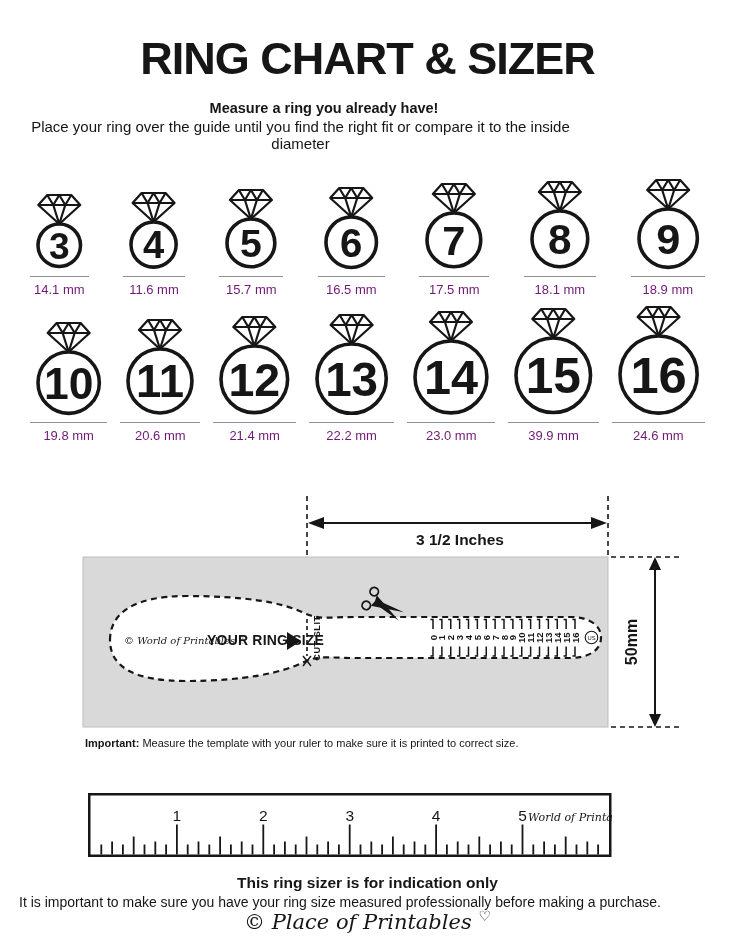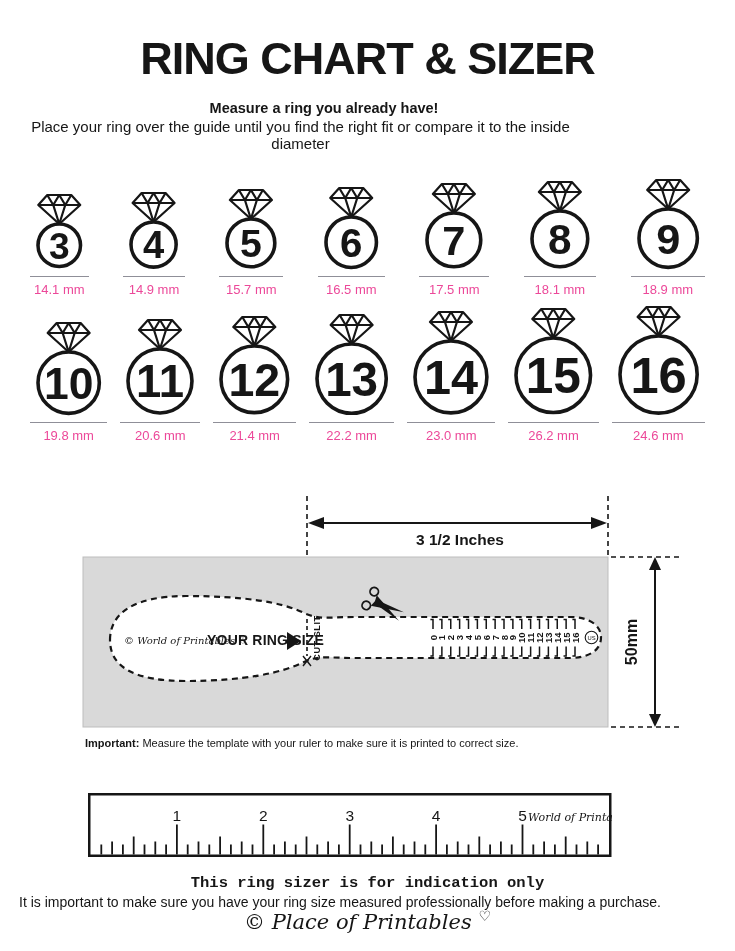--- a/index.html
+++ b/index.html
@@ -9,26 +9,26 @@
          font-size:45px;font-weight:900;letter-spacing:-1px;}
   .intro-heading{position:absolute;top:100px;left:0;width:648px;text-align:center;
          font-size:14.5px;font-weight:bold;}
   .intro-text{position:absolute;top:118px;left:0;width:601px;text-align:center;font-size:15px;}
   .ring-row{position:absolute;left:30px;right:30px;display:flex;
             justify-content:space-between;align-items:flex-end;}
   .ring-row.r0{top:180px;height:117px;}
   .ring-row.r1{top:308px;height:135px;}
   .ring-item{display:flex;flex-direction:column;align-items:center;}
   .ring-line{height:1px;background:#8f8f98;margin-top:5px;}
-  .ring-mm{font-size:13px;margin-top:5px;color:#ec4899;}
+  .ring-mm{font-size:13px;margin-top:5px;color:#701a75;}
   .sizer-svg{position:absolute;left:60px;top:488px;}
   .important{position:absolute;left:85px;top:737px;font-size:11px;}
   .ruler-svg{position:absolute;left:88px;top:793px;}
   .footer-heading{position:absolute;top:874px;left:0;width:735px;text-align:center;
-                  font-size:15.5px;font-weight:bold;font-family:Liberation Mono, monospace;}
+                  font-size:15.5px;font-weight:bold;}
   .footer-text{position:absolute;top:894px;left:0;width:680px;text-align:center;font-size:14px;}
   .footer-brand{position:absolute;top:908px;left:0;width:735px;text-align:center;
                 font-family:"DejaVu Serif",serif;font-style:italic;font-size:21px;}
   .footer-brand .heart{vertical-align:super;font-size:14px;}
   svg text{font-family:"Liberation Sans",sans-serif;}
   .script{font-family:"DejaVu Serif",serif;font-style:italic;}
 </style>
 </head>
 <body>
 
@@ -54,21 +54,21 @@
       <div class="ring-item">
         <svg width="53.17" height="80.17" viewBox="0 0 53.17 80.17">
           <g transform="translate(4.585000000000001,1)" fill="none" stroke="#161616" stroke-width="2.2" stroke-linejoin="round">
             <path d="M10,1 L34,1 L43,11 L22,30 L1,11 Z"></path>
             <path d="M1,11 H43 M10,1 L16,11 M22,1 L16,11 M22,1 L28,11 M34,1 L28,11 M16,11 L22,30 M28,11 L22,30"></path>
           </g>
           <circle cx="26.585" cy="53.585" r="22.585" fill="#fff" stroke="#161616" stroke-width="3.6"></circle>
           <text x="26.585" y="67.328468" text-anchor="middle" font-size="38.1763" font-weight="600" fill="#161616">4</text>
         </svg>
         <div class="ring-line" style="width:61.17px"></div>
-        <div class="ring-mm">14.9 mm</div>
+        <div class="ring-mm">11.6 mm</div>
       </div>
       <div class="ring-item">
         <svg width="55.809999999999995" height="82.81" viewBox="0 0 55.809999999999995 82.81">
           <g transform="translate(5.904999999999998,1)" fill="none" stroke="#161616" stroke-width="2.2" stroke-linejoin="round">
             <path d="M10,1 L34,1 L43,11 L22,30 L1,11 Z"></path>
             <path d="M1,11 H43 M10,1 L16,11 M22,1 L16,11 M22,1 L28,11 M34,1 L28,11 M16,11 L22,30 M28,11 L22,30"></path>
           </g>
           <circle cx="27.904999999999998" cy="54.905" r="23.904999999999998" fill="#fff" stroke="#161616" stroke-width="3.6"></circle>
           <text x="27.904999999999998" y="69.019124" text-anchor="middle" font-size="39.2059" font-weight="600" fill="#161616">5</text>
         </svg>
@@ -188,21 +188,21 @@
       <div class="ring-item">
         <svg width="82.53999999999999" height="109.53999999999999" viewBox="0 0 82.53999999999999 109.53999999999999">
           <g transform="translate(19.269999999999996,1)" fill="none" stroke="#161616" stroke-width="2.2" stroke-linejoin="round">
             <path d="M10,1 L34,1 L43,11 L22,30 L1,11 Z"></path>
             <path d="M1,11 H43 M10,1 L16,11 M22,1 L16,11 M22,1 L28,11 M34,1 L28,11 M16,11 L22,30 M28,11 L22,30"></path>
           </g>
           <circle cx="41.269999999999996" cy="68.27" r="37.269999999999996" fill="#fff" stroke="#161616" stroke-width="3.6"></circle>
           <text x="41.269999999999996" y="86.13701599999999" text-anchor="middle" font-size="49.6306" font-weight="600" fill="#161616">15</text>
         </svg>
         <div class="ring-line" style="width:90.53999999999999px"></div>
-        <div class="ring-mm">26.2 mm</div>
+        <div class="ring-mm">39.9 mm</div>
       </div>
       <div class="ring-item">
         <svg width="85.18" height="112.18" viewBox="0 0 85.18 112.18">
           <g transform="translate(20.590000000000003,1)" fill="none" stroke="#161616" stroke-width="2.2" stroke-linejoin="round">
             <path d="M10,1 L34,1 L43,11 L22,30 L1,11 Z"></path>
             <path d="M1,11 H43 M10,1 L16,11 M22,1 L16,11 M22,1 L28,11 M34,1 L28,11 M16,11 L22,30 M28,11 L22,30"></path>
           </g>
           <circle cx="42.59" cy="69.59" r="38.59" fill="#fff" stroke="#161616" stroke-width="3.6"></circle>
           <text x="42.59" y="87.827672" text-anchor="middle" font-size="50.6602" font-weight="600" fill="#161616">16</text>
         </svg>

